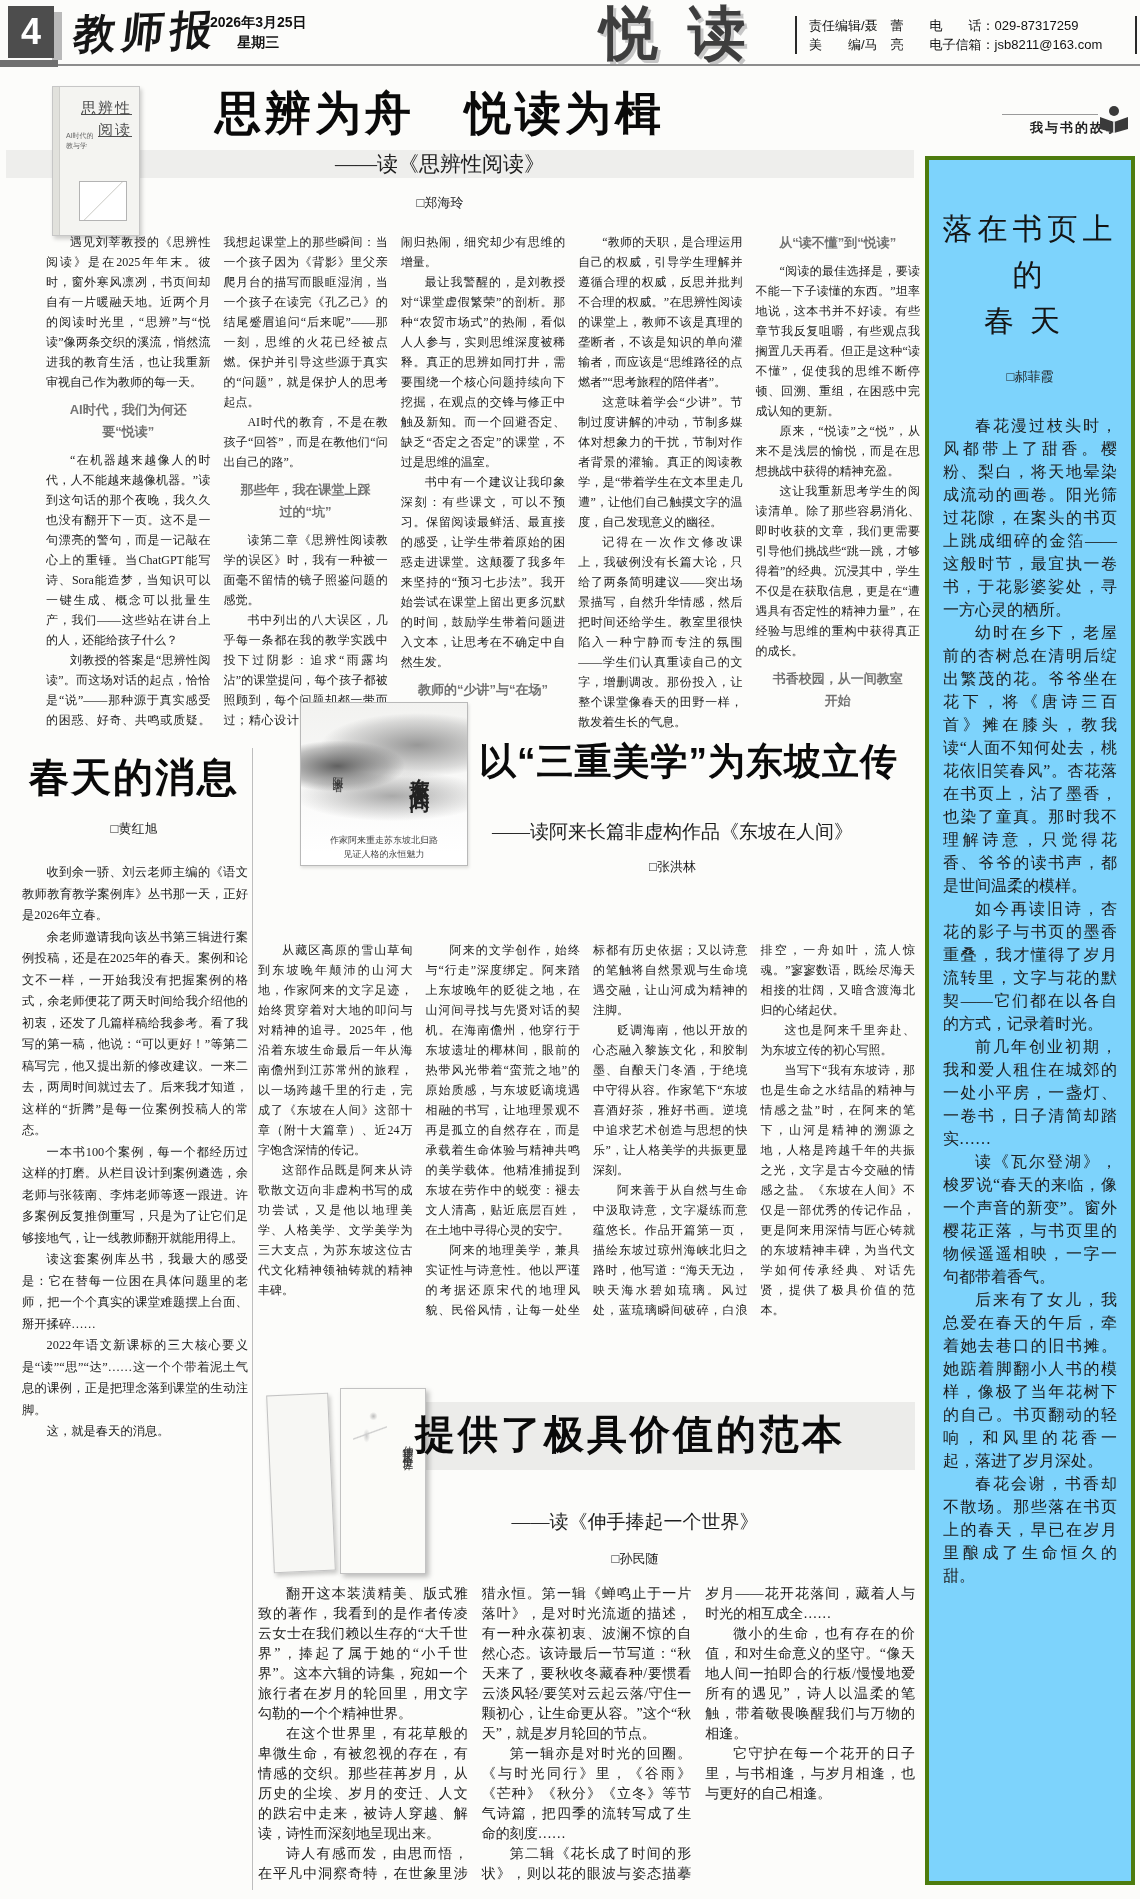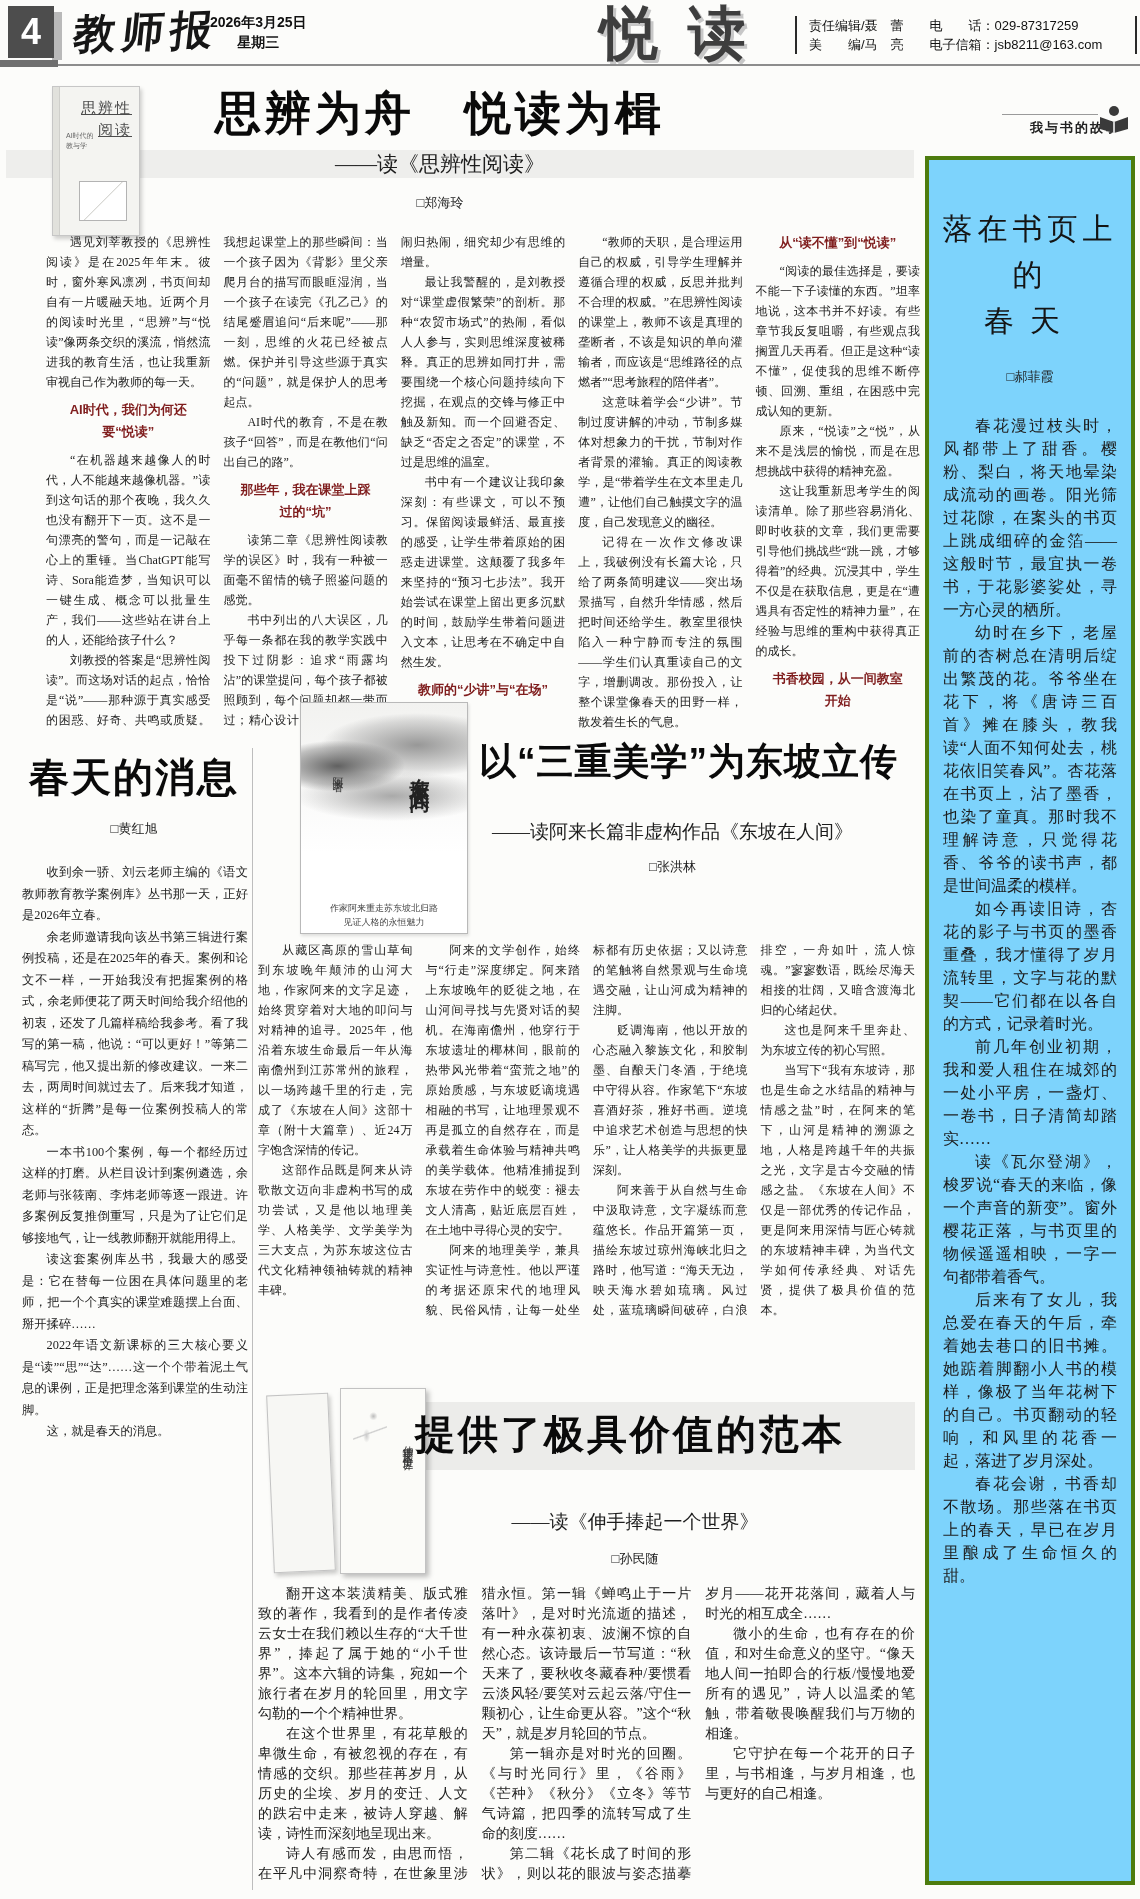--- a/index.html
+++ b/index.html
@@ -16,21 +16,21 @@
   .section-title { position:absolute; left:600px; top:0px; font:bold 58px/66px "Liberation Sans",sans-serif;
                    letter-spacing:30px; color:#3e3e3e; text-shadow:3px 3px 0 #c7c7c7, 1px 1px 0 #e9e9e9;text-align:center; }
   .editor-info { position:absolute; left:795px; top:16px; width:342px; padding:0 10px 0 12px;
                  border-left:2px solid #2a2a2a; border-right:2px solid #2a2a2a;
                  font:13px/19px "Liberation Sans",sans-serif; color:#111; white-space:nowrap; }
   .header-rule { position:absolute; left:0; top:64px; width:1140px; height:2px; background:#8d8d8d; }
   .header-rule-left { position:absolute; left:0; top:60px; width:58px; height:7px; background:#6f6f6f; }
 
   
   .bp { text-indent:2em; margin:0; }
-  .bh { font:bold 13px/22px "Liberation Sans",sans-serif; text-align:center; margin:7px 12px; color:#7f1d1d; }
+  .bh { font:bold 13px/22px "Liberation Sans",sans-serif; text-align:center; margin:7px 12px; color:#737373; }
 
   
   .subtitle-band { position:absolute; left:6px; top:150px; width:908px; height:28px; background:#eeeeec; }
   .cover1 { position:absolute; left:52px; top:86px; width:88px; height:150px; background:#f4f4f1;
             border:1px solid #c6c6c6; box-shadow:2px 3px 4px rgba(0,0,0,.18); }
   .cover1-spine { position:absolute; left:0; top:0; width:7px; height:100%; background:#e1e1dc; border-right:1px solid #cfcfcb; }
   .cover1-title { position:absolute; right:7px; top:10px; text-align:right; font:15px/22px "Liberation Serif",serif; color:#4c4c4c; letter-spacing:2px;text-decoration:underline;}
   .cover1-sub { position:absolute; left:13px; top:44px; width:34px; font:7px/10px "Liberation Sans",sans-serif; color:#666; }
   .cover1-art { position:absolute; left:26px; bottom:14px; width:48px; height:40px; border:1px solid #b3b3b3;
                 background:linear-gradient(135deg,#fff 49%,#d8d8d4 50%,#fff 52%); }
@@ -54,21 +54,21 @@
 
   
   .spring-divider { position:absolute; left:252px; top:748px; width:1px; height:1142px; background:#bdbdbd; }
   .spring-headline { position:absolute; left:18px; top:752px; width:232px; text-align:center;
                      font:bold 40px/50px "Liberation Sans",sans-serif; letter-spacing:2px; color:#0a0a0a; }
   .spring-byline { position:absolute; left:18px; top:820px; width:232px; text-align:center; font:13px/18px "Liberation Serif",serif; }
   .spring-body { position:absolute; left:22px; top:862px; width:226px; height:1022px; overflow:hidden;
                  font-size:12.3px; line-height:21.5px; text-align:justify; }
 
   
-  .cover2 { position:absolute; left:300px; top:702px; width:168px; height:232px; border:1px solid #b9b9b9; background:#fff;
+  .cover2 { position:absolute; left:300px; top:702px; width:168px; height:164px; border:1px solid #b9b9b9; background:#fff;
             box-shadow:1px 2px 3px rgba(0,0,0,.12); }
   .cover2-ink { position:absolute; left:0; top:0; width:100%; height:150px; overflow:hidden;
       background:
         radial-gradient(90px 34px at 22% 42%, rgba(70,70,70,.85), rgba(110,110,110,.4) 55%, transparent 75%),
         radial-gradient(120px 40px at 70% 28%, rgba(120,120,120,.75), rgba(150,150,150,.3) 60%, transparent 80%),
         radial-gradient(140px 36px at 55% 62%, rgba(90,90,90,.5), transparent 70%),
         linear-gradient(#f2f2f0,#ffffff); }
   .cover2-title { position:absolute; right:34px; top:58px; writing-mode:vertical-rl; font:bold 20px/26px "Liberation Serif",serif; letter-spacing:4px; color:#222; }
   .cover2-author { position:absolute; left:30px; top:66px; writing-mode:vertical-rl; font:11px/14px "Liberation Serif",serif; color:#333; }
   .cover2-cap { position:absolute; left:0; bottom:4px; width:100%; text-align:center; font:9px/14px "Liberation Serif",serif; color:#444; }

